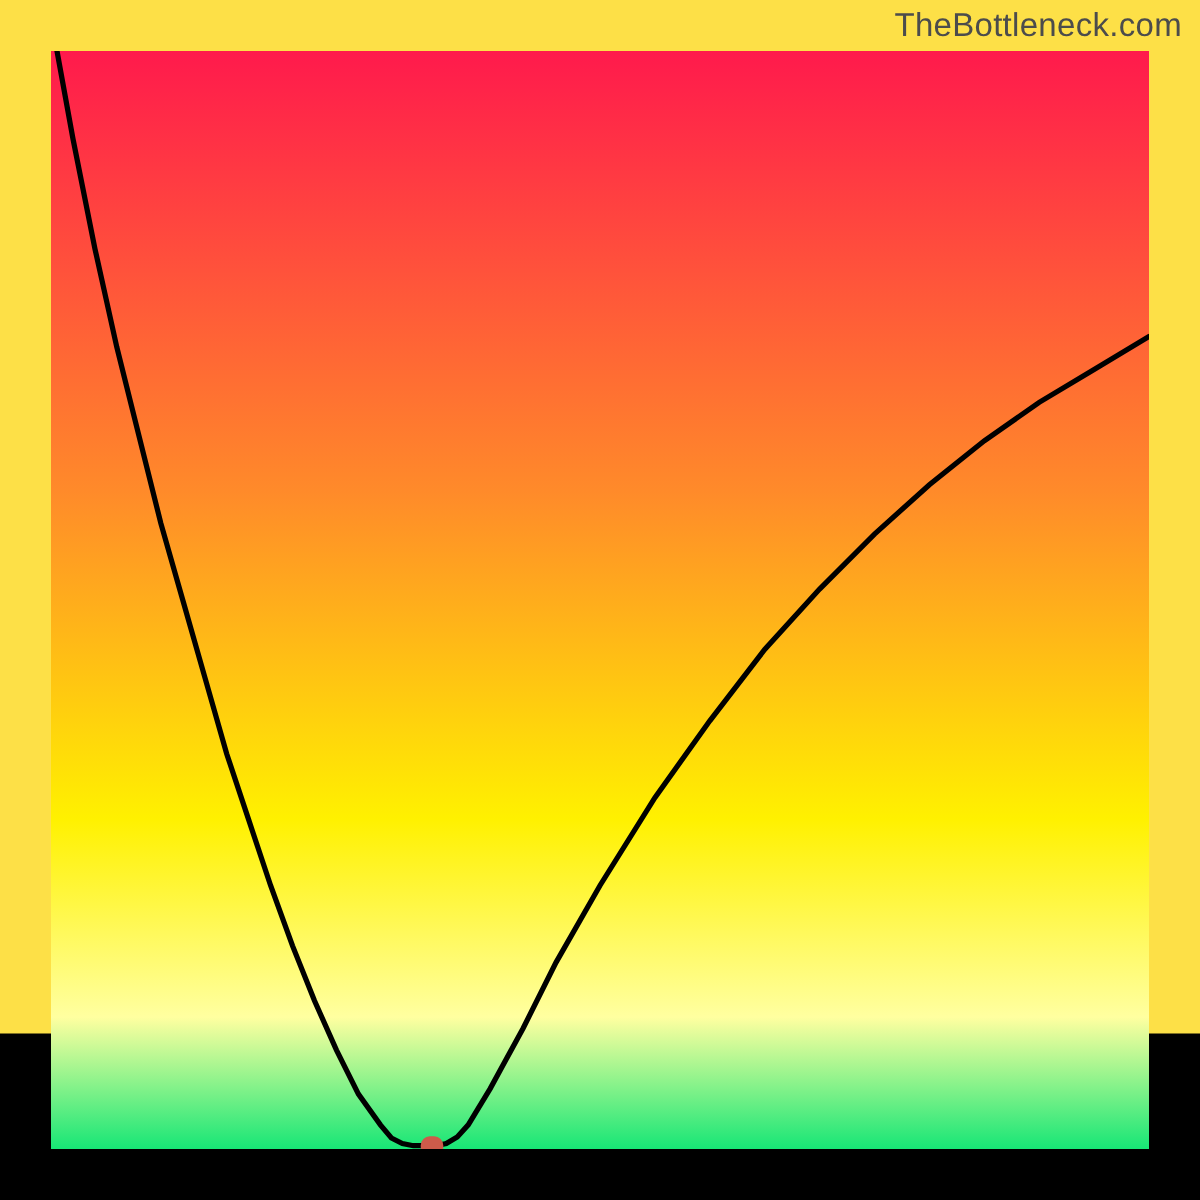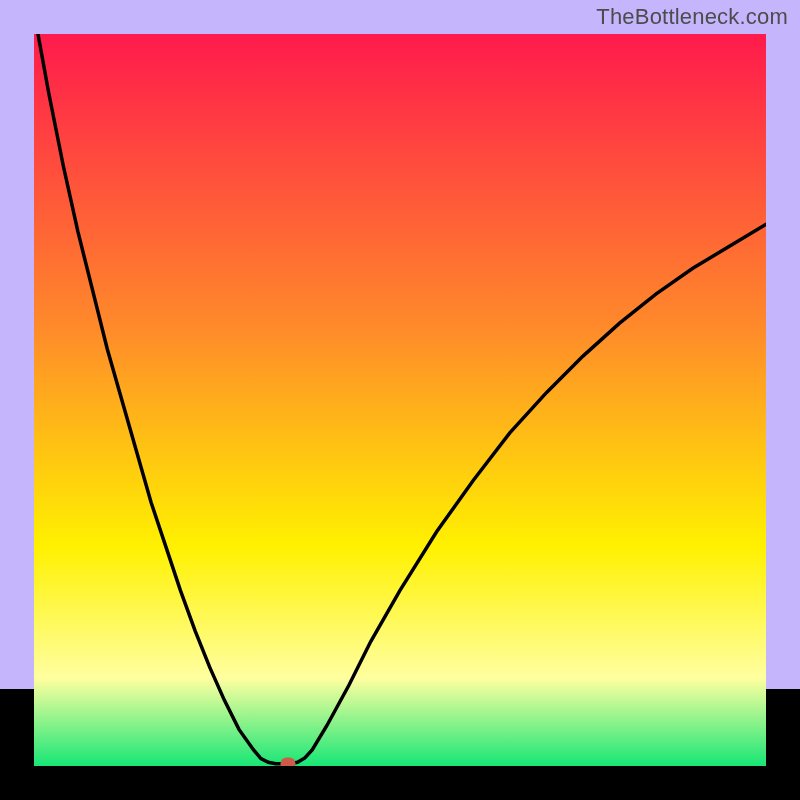--- a/index.html
+++ b/index.html
@@ -8,21 +8,21 @@
     width: 800px;
     height: 800px;
     overflow: hidden;
     background: #000;
     font-family: Arial, Helvetica, sans-serif;
   }
   .outer {
     position: relative;
     width: 800px;
     height: 689px;
-    background: #c4b5fd;
+    background: #fde047;
   }
   .watermark {
     position: absolute;
     top: 4px;
     right: 12px;
     color: #4c4c4c;
     font-size: 22px;
     font-weight: 400;
     letter-spacing: 0.2px;
     z-index: 30;

